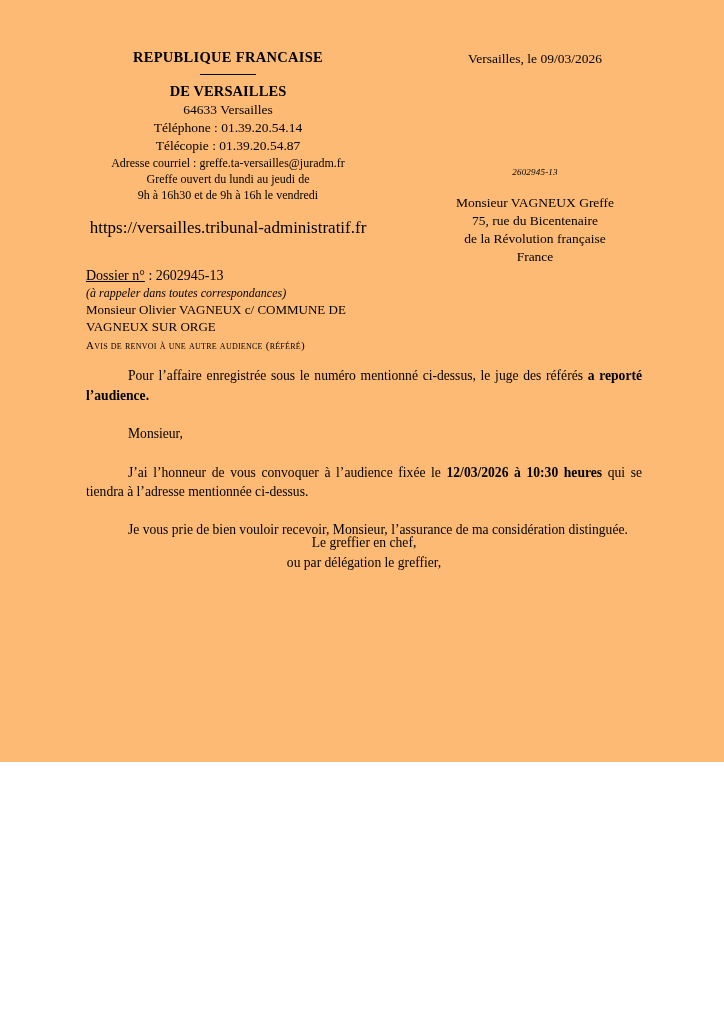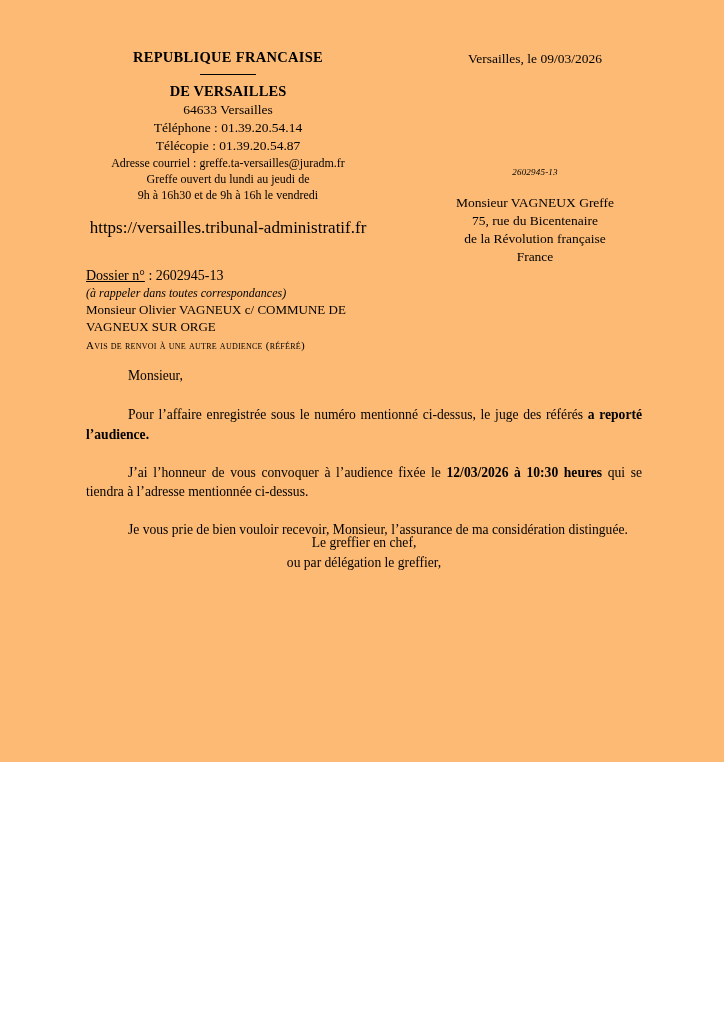--- a/index.html
+++ b/index.html
@@ -206,23 +206,23 @@
     <div class="dossier-line"><span class="dossier-label">Dossier n°</span><span> : </span><span>2602945-13</span></div>
     <div class="dossier-note">(à rappeler dans toutes correspondances)</div>
     <div class="dossier-parties">Monsieur Olivier VAGNEUX c/ COMMUNE DE</div>
     <div class="dossier-parties">VAGNEUX SUR ORGE</div>
   </div>
 
   <div class="subject">Avis de renvoi à une autre audience (référé)</div>
 
   <div class="body-zone">
 
+    <p class="para"><span>Pour l’affaire enregistrée sous le numéro mentionné ci-dessus, le juge des référés </span><b>a reporté l’audience.</b></p>
+
     <p class="para salutation">Monsieur,</p>
-
-    <p class="para"><span>Pour l’affaire enregistrée sous le numéro mentionné ci-dessus, le juge des référés </span><b>a reporté l’audience.</b></p>
 
     <p class="para"><span>J’ai l’honneur de vous convoquer à l’audience fixée le </span><b>12/03/2026 à 10:30 heures</b><span> qui se tiendra à l’adresse mentionnée ci-dessus.</span></p>
 
     <p class="para">Je vous prie de bien vouloir recevoir, Monsieur, l’assurance de ma considération distinguée.</p>
 
   </div>
 
   <div class="signature">
     <div>Le greffier en chef,</div>
     <div>ou par délégation le greffier,</div>

